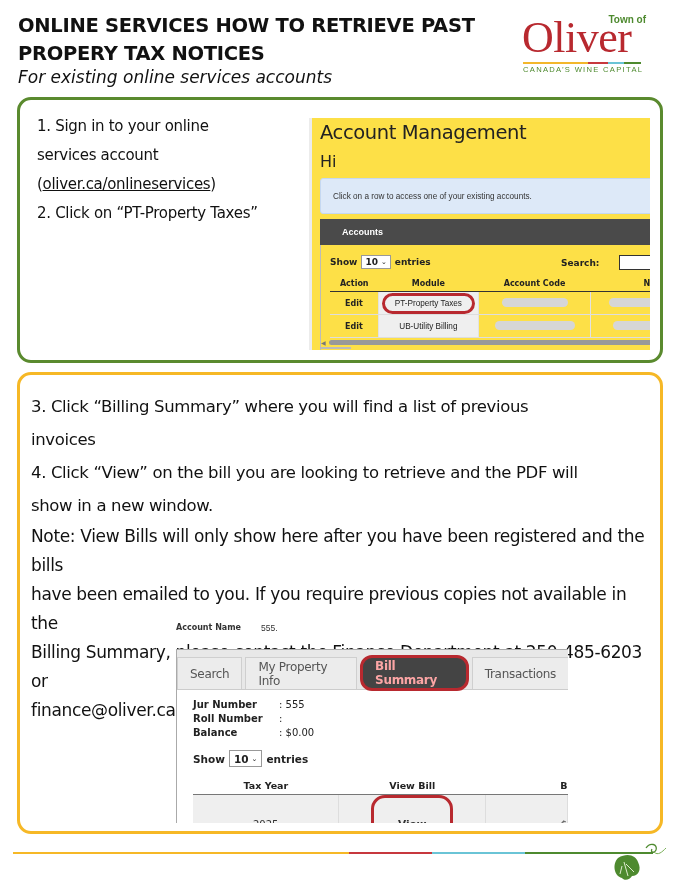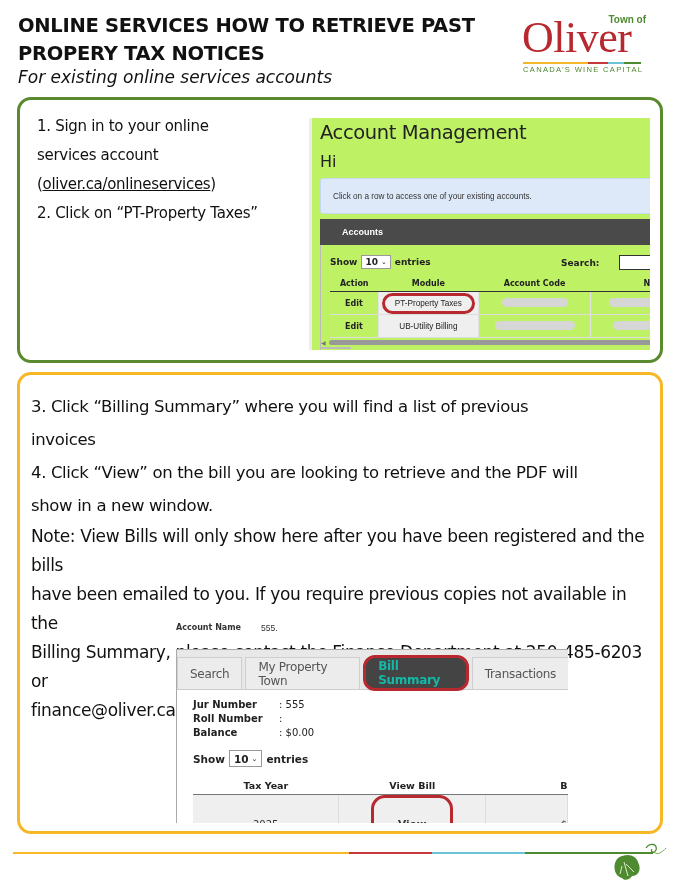--- a/index.html
+++ b/index.html
@@ -20,21 +20,21 @@
   .box-yellow { left: 17px; top: 372px; width: 646px; height: 462px; border: 3px solid #f6b826; }
 
   .step-text { position: absolute; font-family: "DejaVu Sans", sans-serif; color: #111; }
   .s1 { left: 37px; top: 112px; font-size: 15px; line-height: 29px; letter-spacing: -0.3px; }
   .s1 .link { text-decoration: underline; }
 
   .s3 { left: 31px; top: 390px; font-size: 16.5px; line-height: 33px; letter-spacing: -0.35px; width: 620px; }
   .note { left: 31px; top: 522px; font-size: 17px; line-height: 29px; letter-spacing: -0.35px; width: 625px; }
 
   
-  .shot1 { position: absolute; left: 309px; top: 118px; width: 341px; height: 232px; overflow: hidden; background: #bef264; border-left: 3px solid #ececec; }
+  .shot1 { position: absolute; left: 309px; top: 118px; width: 341px; height: 232px; overflow: hidden; background: #fde047; border-left: 3px solid #ececec; }
   .shot1 .am-title { position: absolute; left: 8px; top: 3px; font-family: "DejaVu Sans", sans-serif; font-size: 19.5px; color: #222; letter-spacing: -0.4px; }
   .shot1 .hi { position: absolute; left: 8px; top: 34px; font-family: "DejaVu Sans", sans-serif; font-size: 16px; color: #222; }
   .shot1 .info { position: absolute; left: 8px; top: 60px; width: 340px; height: 36px; background: #dde9f8; border: 1px solid #c5d8f1; border-radius: 3px; font-size: 8.2px; color: #333; padding: 13px 0 0 12px; }
   .shot1 .acc-head { position: absolute; left: 8px; top: 101px; width: 340px; height: 26px; background: #4a4a4a; color: #fff; font-weight: bold; font-size: 9px; padding: 8px 0 0 22px; }
   .shot1 .acc-body { position: absolute; left: 8px; top: 127px; width: 340px; height: 105px; border-left: 1px solid #bbb; }
   .shot1 .show { position: absolute; left: 9px; top: 10px; font-size: 9px; font-weight: bold; font-family: "DejaVu Sans", sans-serif; color: #222; display: flex; align-items: center; gap: 4px; }
   .sel { display: inline-flex; align-items: center; border: 1px solid #999; padding: 0 3px; height: 14px; font-size: 9px; font-weight: bold; gap: 3px; background: #fff; }
   .sel .chev { font-size: 7px; font-weight: normal; }
   .shot1 .search { position: absolute; left: 240px; top: 10px; font-size: 9px; font-weight: bold; font-family: "DejaVu Sans", sans-serif; color: #222; display: flex; align-items: center; gap: 20px; }
   .shot1 .search .box-in { width: 60px; height: 15px; border: 1px solid #333; background: #fff; }
@@ -49,21 +49,21 @@
   .shot1 .hscroll .arr { font-size: 6px; color: #777; width: 8px; }
   .shot1 .hscroll .thumb { flex: 1; height: 5px; background: #999; border-radius: 3px; }
   .shot1 .hscroll2 { position: absolute; left: 0px; top: 102px; width: 30px; height: 2px; background: #bbb; }
 
   
   .acctname { position: absolute; left: 176px; top: 623px; font-size: 8.5px; color: #333; display: flex; gap: 20px; }
   .acctname .k { font-weight: bold; font-family: "DejaVu Sans", sans-serif; font-size: 8px; }
   .shot2 { position: absolute; left: 176px; top: 649px; width: 392px; height: 174px; overflow: hidden; border-left: 1px solid #aaa; border-top: 1px solid #aaa; }
   .tabs { position: absolute; left: 0; top: 0; width: 392px; height: 40px; background: #e8e8e8; border-bottom: 1px solid #ccc; display: flex; align-items: flex-end; gap: 3px; }
   .tab { height: 32px; padding: 0 12px; background: #ececec; border: 1px solid #cfcfcf; border-bottom: none; font-family: "DejaVu Sans", sans-serif; font-size: 12px; color: #555; display: flex; align-items: center; letter-spacing: -0.3px; }
-  .tab.active { background: #444; color: #14b8a6; font-weight: bold; border: 3px solid #b8292f; border-radius: 12px; height: 36px; margin-bottom: -2px; }
+  .tab.active { background: #444; color: #fca5a5; font-weight: bold; border: 3px solid #b8292f; border-radius: 12px; height: 36px; margin-bottom: -2px; }
   .kv { position: absolute; left: 16px; top: 48px; font-size: 10.5px; line-height: 14px; color: #222; }
   .kv .row { display: flex; }
   .kv .k { width: 86px; font-weight: bold; font-family: "DejaVu Sans", sans-serif; font-size: 10px; }
   .kv .v { font-family: "DejaVu Sans", sans-serif; font-size: 10px; }
   .show2 { position: absolute; left: 16px; top: 100px; font-family: "DejaVu Sans", sans-serif; font-weight: bold; font-size: 10.5px; color: #222; display: flex; align-items: center; gap: 4px; }
   .show2 .sel { height: 17px; font-size: 10.5px; padding: 0 4px; }
   table.bills { position: absolute; left: 16px; top: 127px; border-collapse: collapse; font-family: "DejaVu Sans", sans-serif; }
   table.bills th { font-size: 9.5px; font-weight: bold; color: #222; padding: 3px 0; border-bottom: 1px solid #777; text-align: center; }
   table.bills td { height: 30px; background: #efefef; text-align: center; font-size: 10px; color: #333; border-right: 1px solid #ddd; }
   table.bills td.view { font-weight: bold; font-size: 10.5px; }
@@ -161,21 +161,21 @@
 </div>
 
 <div class="acctname">
   <span class="k">Account Name</span>
   <span>555.</span>
 </div>
 
 <div class="shot2">
   <div class="tabs">
     <div class="tab">Search</div>
-    <div class="tab">My Property Town</div>
+    <div class="tab">My Property Info</div>
     <div class="tab active">Bill Summary</div>
     <div class="tab">Transactions</div>
   </div>
   <div class="kv">
     <div class="row">
         <span class="k">Jur Number</span>
         <span class="v">: 555</span>
       </div>
     <div class="row">
         <span class="k">Roll Number</span>

